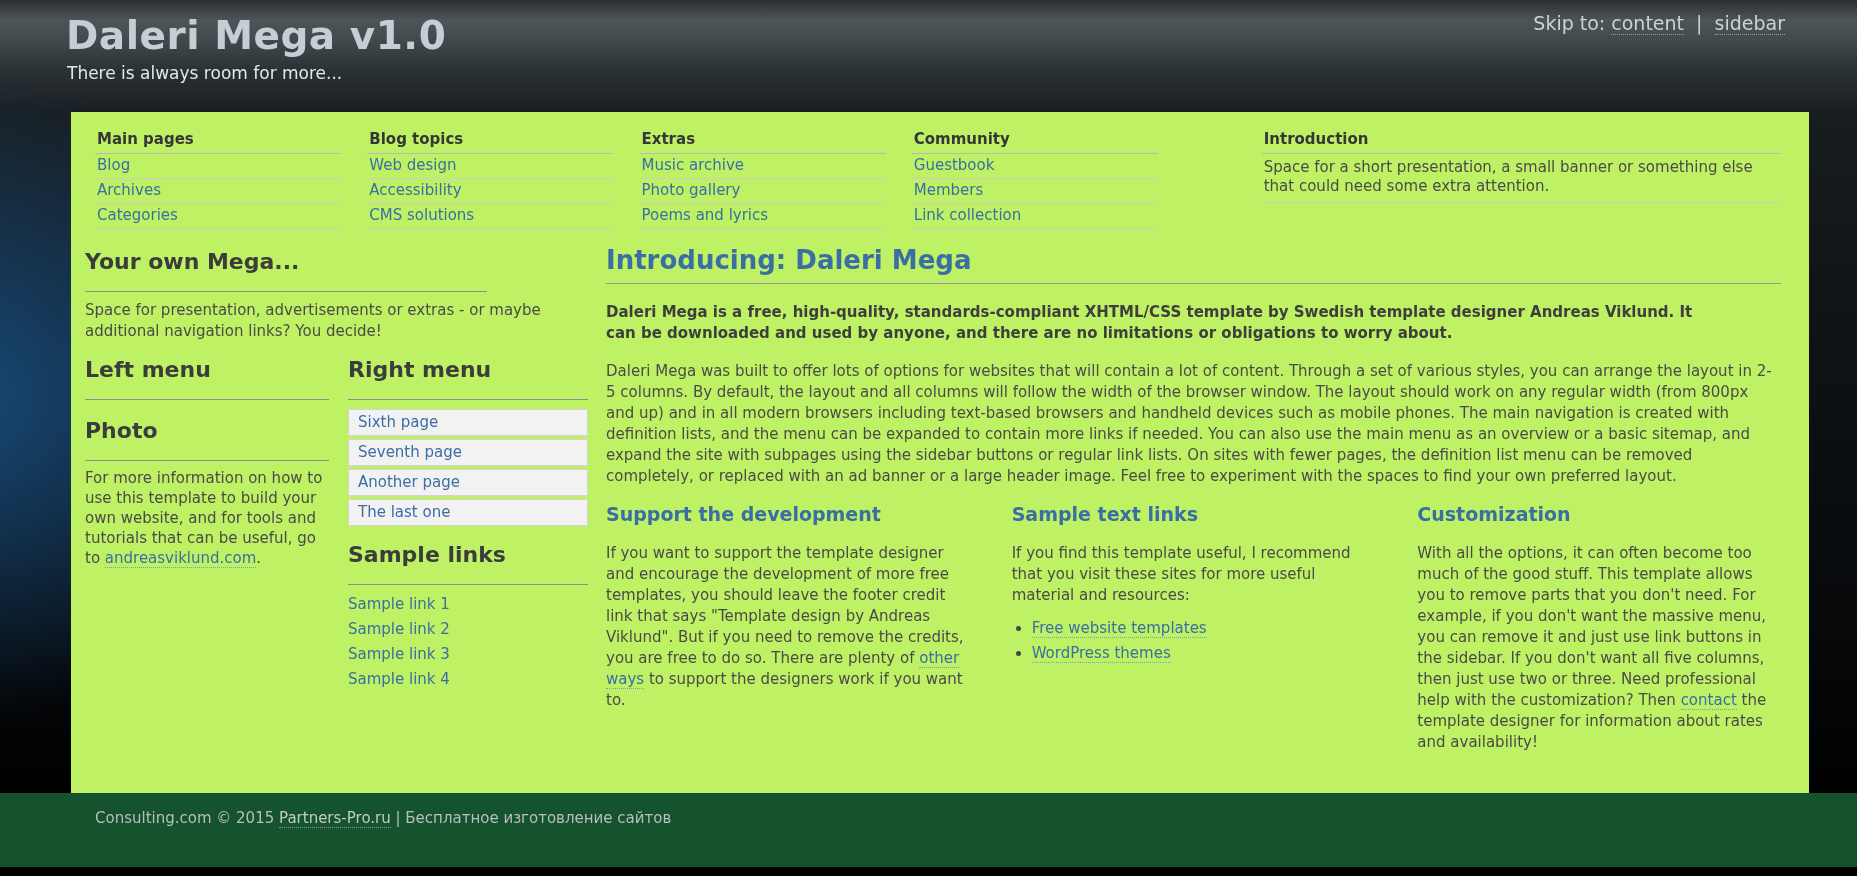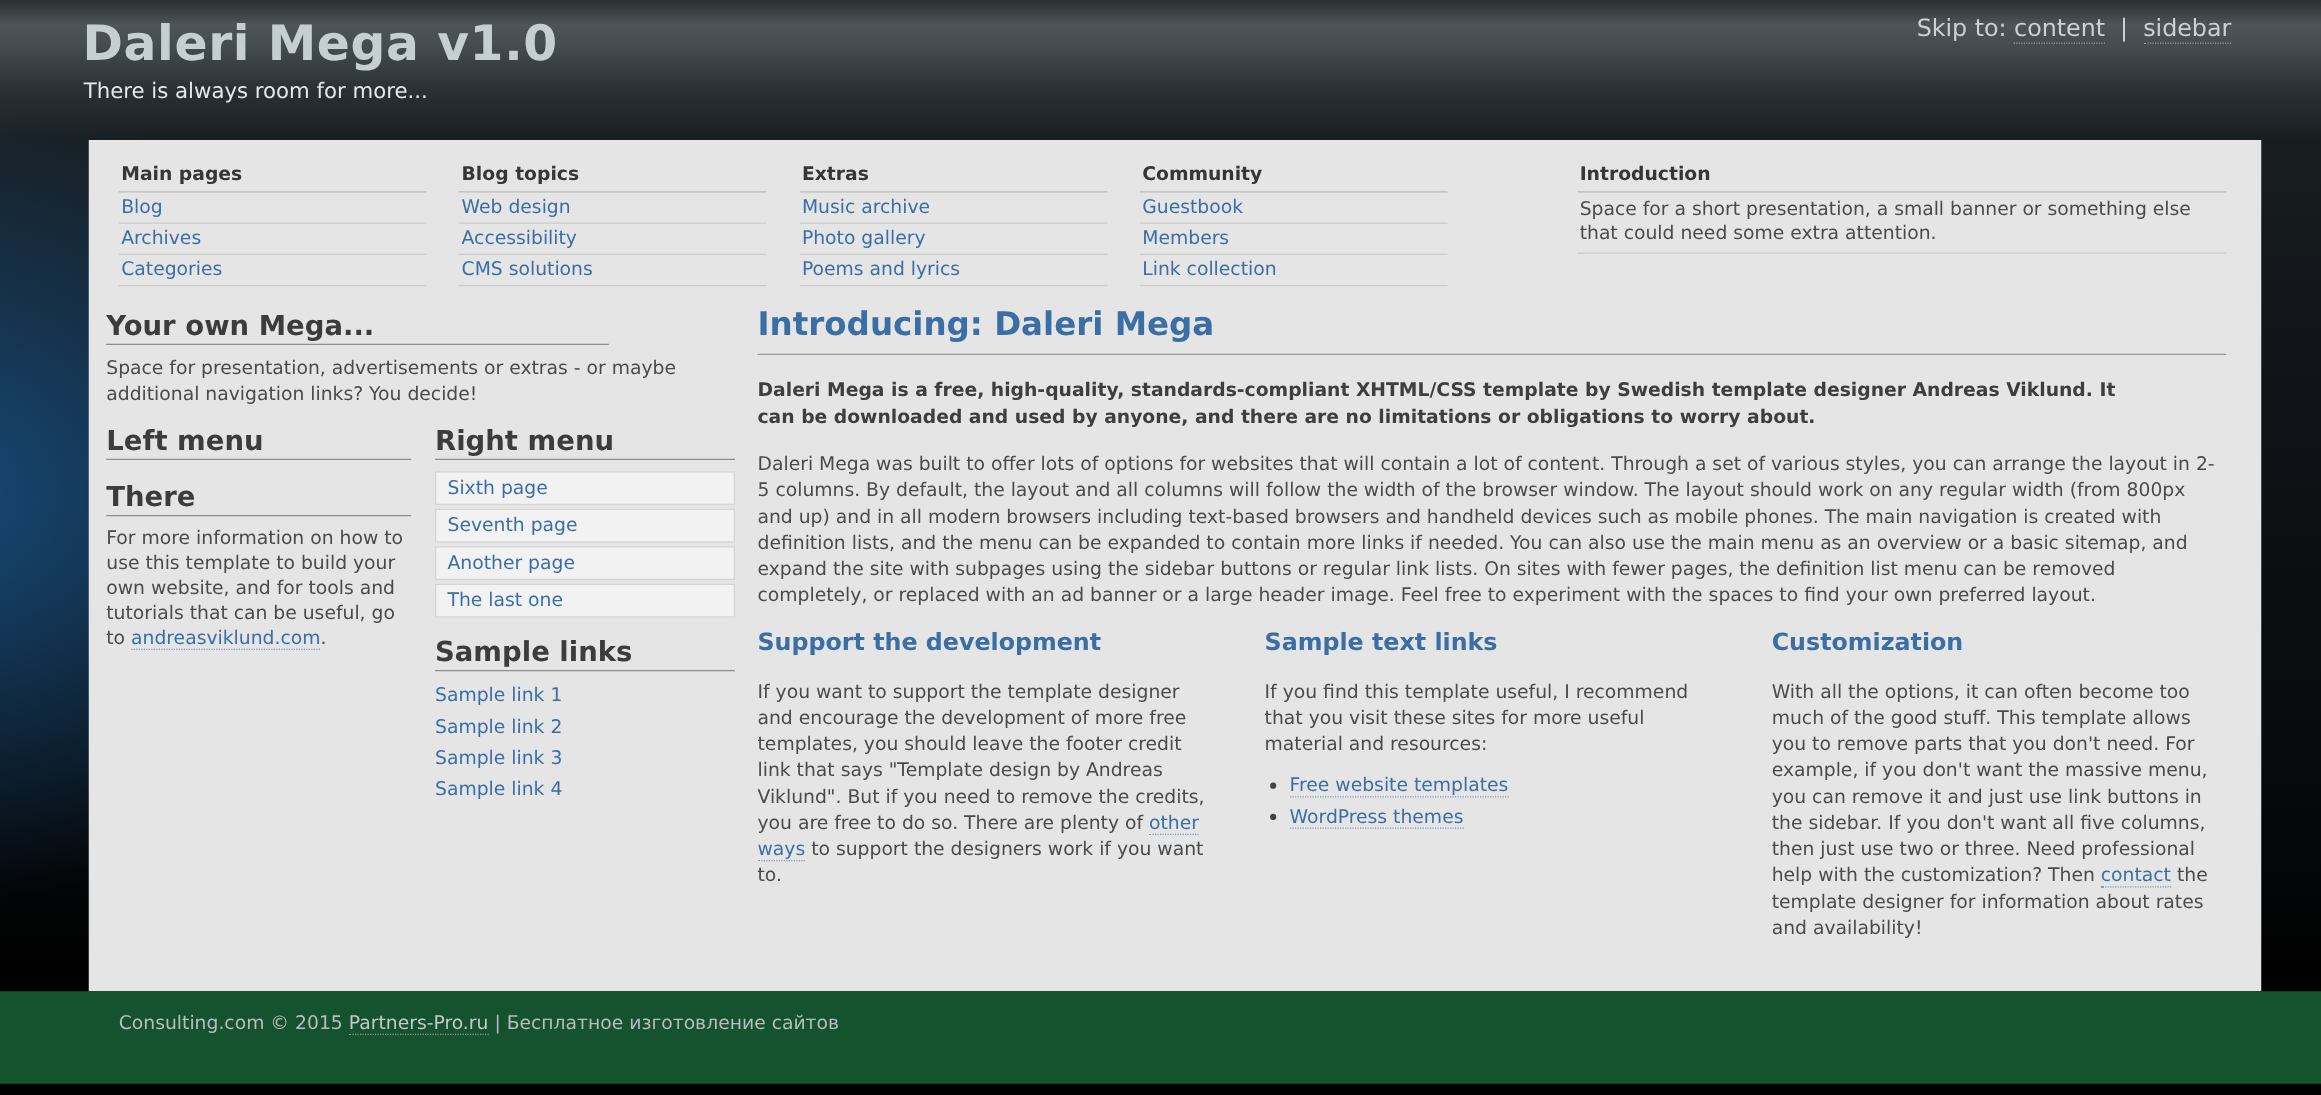--- a/index.html
+++ b/index.html
@@ -17,36 +17,36 @@
 
   
   .header { position: relative; height: 112px; }
   .header .site-title { margin: 0; padding: 13px 0 0 66px; font-size: 39px; font-weight: bold; color: #c3cfd3; letter-spacing: 0.5px; }
   .header .tagline { margin: 5px 0 0; padding-left: 67px; font-size: 17px; color: #e2e9ea; }
   .skip { position: absolute; top: 12px; right: 72px; font-size: 19px; color: #ccd1d2; }
   .skip a { color: #ccd1d2; text-decoration: none; border-bottom: 1px dotted #97a0a2; }
   .skip .sep { margin: 0 6px; }
 
   
-  .box { margin: 0 48px 0 71px; background: #e5e5e5; padding: 0 28px 40px 14px; }
+  .box { margin: 0 48px 0 71px; background: #bef264; padding: 0 28px 40px 14px; }
 
   
   .topmenu { display: flex; padding-top: 16px; margin-left: 10px; }
   .menu-col { width: 14.6%; margin-right: 1.55%; flex: none; }
   .intro-col { width: 30.8%; margin-left: auto; margin-right: 0; }
   .menu-title { font-size: 15px; font-weight: bold; color: #363636; padding: 2px 0 5px 2px; border-bottom: 1px solid #b9b9b9; line-height: 18px; }
   .mlink { display: block; font-size: 15px; color: #3a6ea5; text-decoration: none; padding: 3px 2px 4px; border-bottom: 1px solid #ccc; line-height: 17px; }
   .intro-text { margin: 0; font-size: 15px; color: #4a4a4a; line-height: 1.26; padding: 4px 0 6px 2px; border-bottom: 1px solid #ccc; }
 
   
   .main-row { display: flex; align-items: flex-start; }
   .sidebar { width: 503px; flex: none; }
   .content { flex: 1; min-width: 0; margin-left: 18px; }
 
-  .sidebar h2 { font-size: 22px; color: #3c3c3c; margin: 22px 0 0; padding-bottom: 2px; border-bottom: 1px solid #8d8d8d; line-height: 22px; }
+  .sidebar h2 { font-size: 22px; color: #3c3c3c; margin: 22px 0 0; padding-bottom: 18px; border-bottom: 1px solid #8d8d8d; line-height: 22px; }
   .promo-h { width: 402px; }
   .promo-p { margin: 8px 0 0; font-size: 15px; color: #4a4a4a; line-height: 1.38; max-width: 472px; }
 
   .side-cols { display: flex; }
   .scol-l { width: 244px; flex: none; }
   .scol-r { width: 240px; flex: none; margin-left: 19px; }
   .sidebar .scol-l h2, .sidebar .scol-r h2 { margin-top: 18px; }
   .btns { margin-top: 9px; }
   .btn { display: block; background: #f2f2f2; border: 1px solid #d4d4d4; color: #3a6ea5; text-decoration: none; font-size: 15px; line-height: 18px; padding: 3px 9px 4px; margin-bottom: 3px; }
   .btn.sub { margin-left: 17px; }
@@ -122,21 +122,21 @@
 
   <div class="main-row">
 
     <div class="sidebar">
       <h2 class="promo-h">Your own Mega...</h2>
       <p class="promo-p">Space for presentation, advertisements or extras - or maybe additional navigation links? You decide!</p>
 
       <div class="side-cols">
         <div class="scol-l">
           <h2>Left menu</h2>
-          <h2 class="notice-h">There</h2>
+          <h2 class="notice-h">Photo</h2>
           <p class="notice-p">
             <span>For more information on how to use this template to build your own website, and for tools and tutorials that can be useful, go to </span><a href="#" class="ilink">andreasviklund.com</a><span>.</span>
           </p>
         </div>
         <div class="scol-r">
           <h2>Right menu</h2>
           <div class="btns">
             <a href="#" class="btn">Sixth page</a>
             <a href="#" class="btn">Seventh page</a>
             <a href="#" class="btn">Another page</a>

